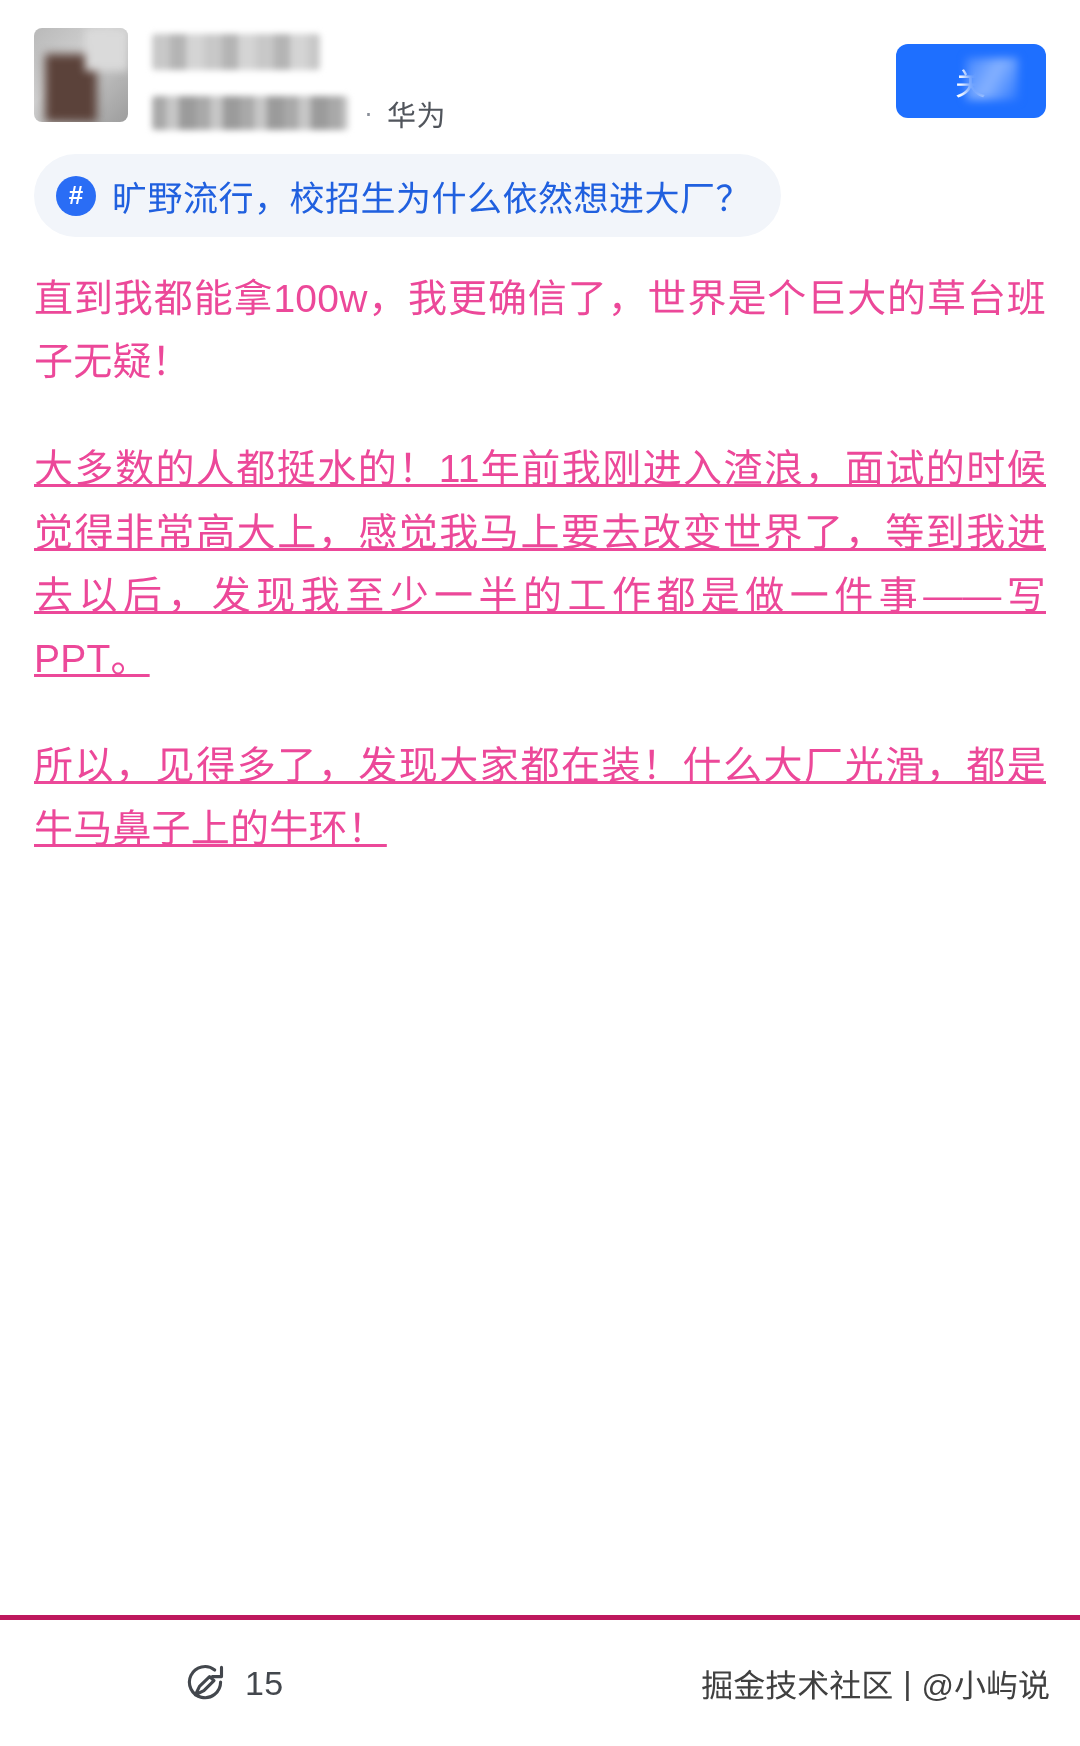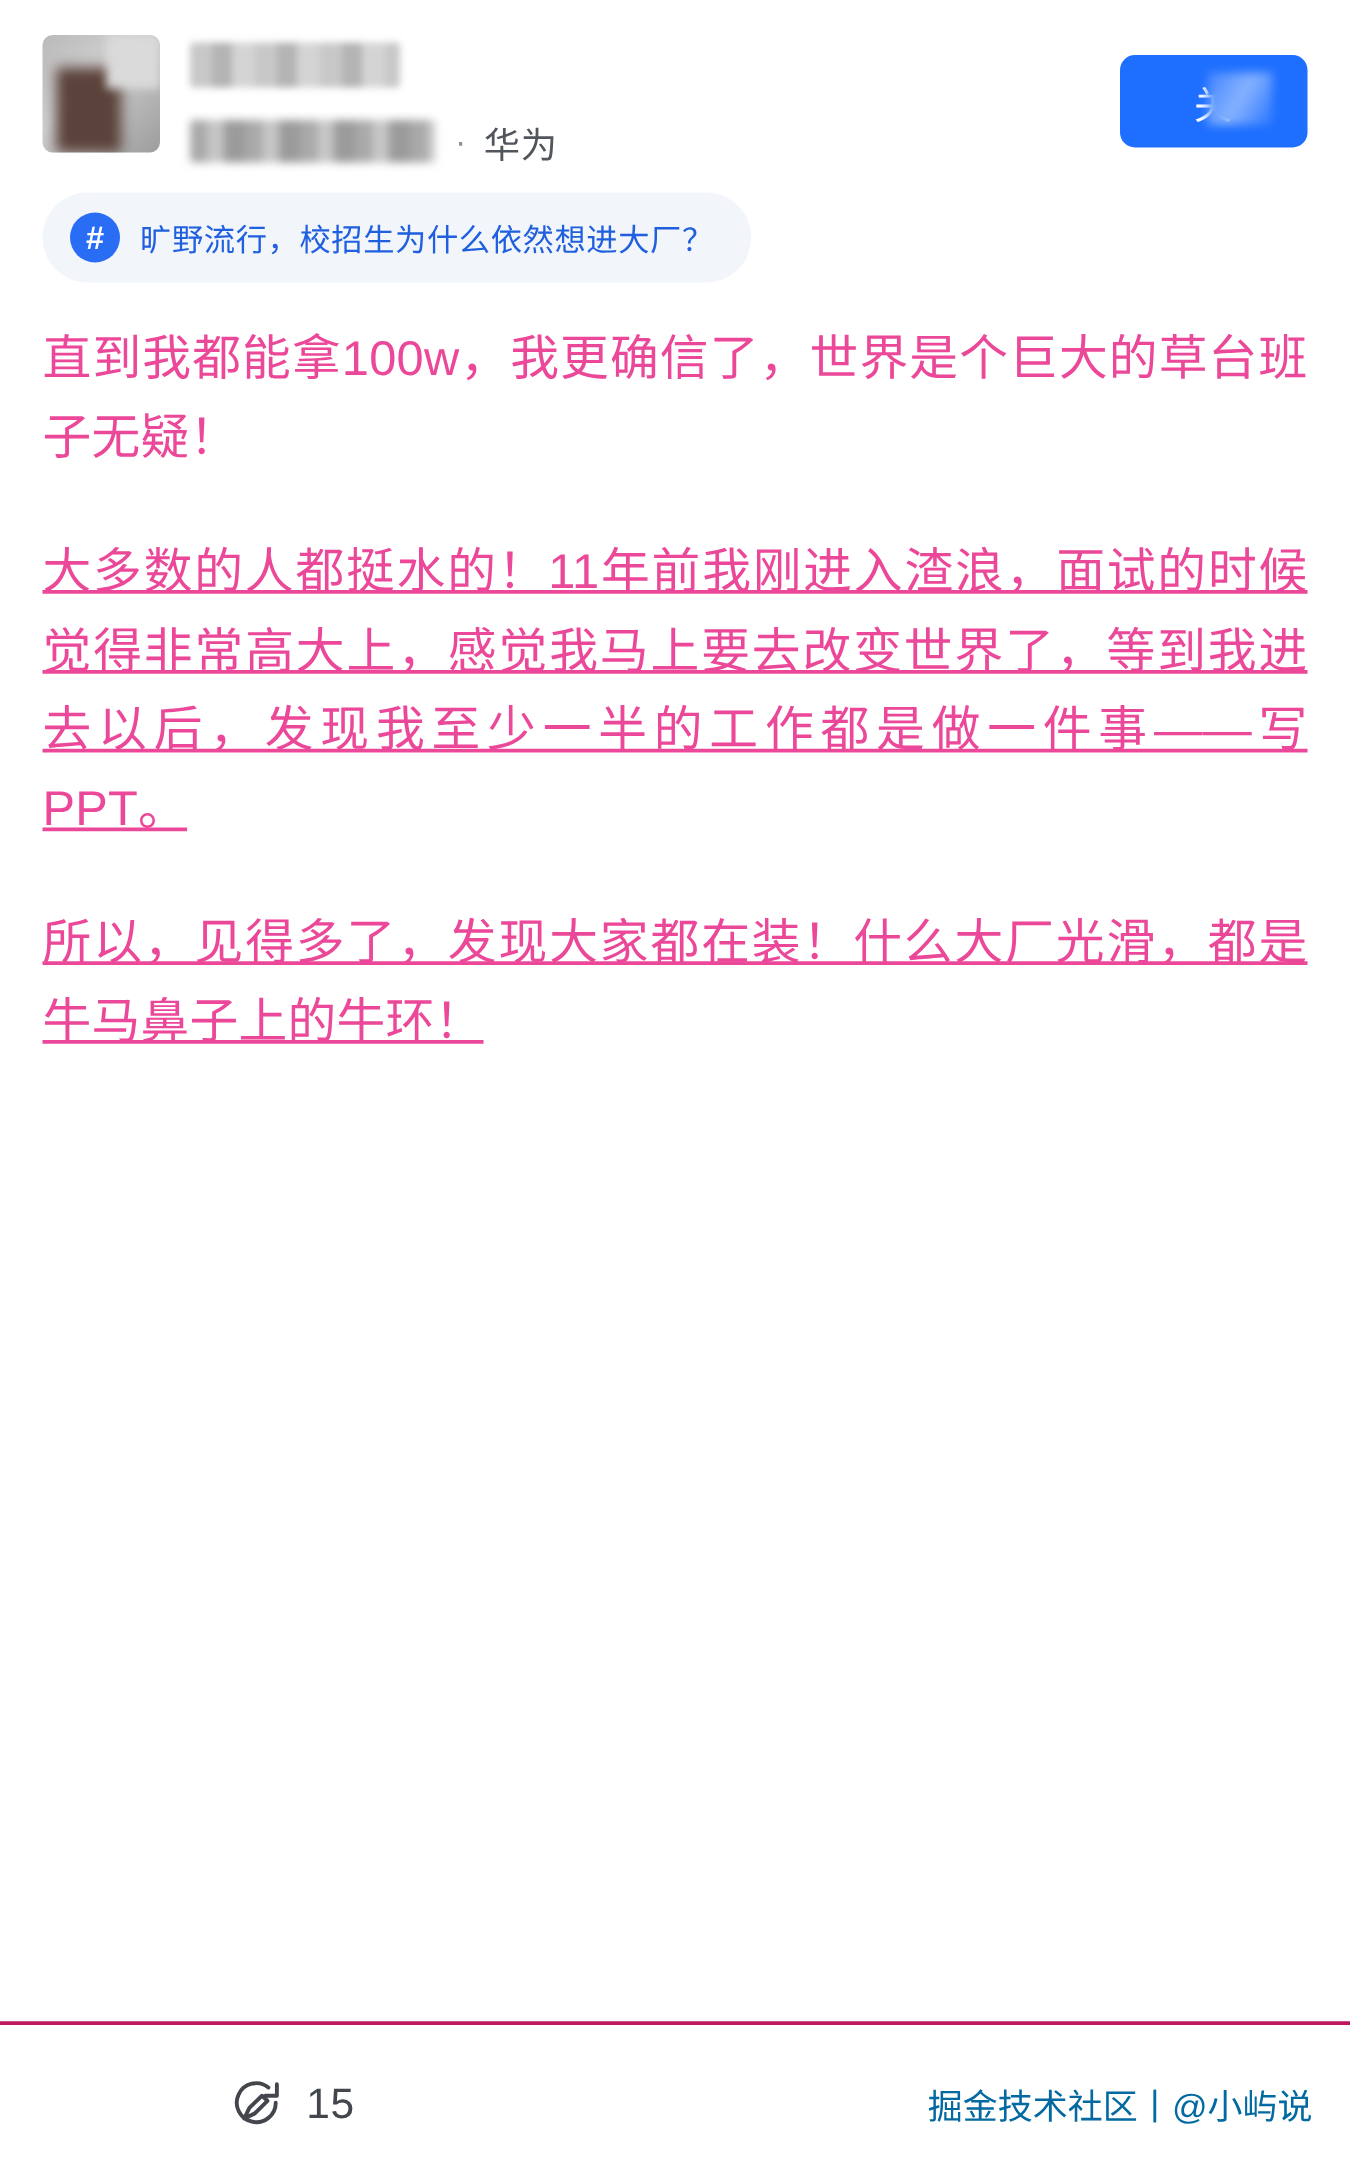--- a/index.html
+++ b/index.html
@@ -146,21 +146,21 @@
     font-size: 26px;
     display: flex;
     align-items: center;
     justify-content: center;
     margin-right: 16px;
     flex: none;
     font-weight: bold;
   }
   .topic-text {
     color: #2060df;
-    font-size: 25px;
+    font-size: 35px;
     letter-spacing: .5px;
     white-space: nowrap;
   }
 
   
   .content {
     padding: 12px 34px 0 34px;
   }
   .para {
     font-size: 39px;
@@ -180,21 +180,21 @@
     letter-spacing: 1px;
   }
 
   
   .footer {
     position: absolute;
     left: 0;
     right: 0;
     bottom: 0;
     height: 126px;
-    border-top: 3px solid #be185d;
+    border-top: 5px solid #be185d;
     display: flex;
     align-items: center;
   }
   .action {
     display: flex;
     align-items: center;
     justify-content: center;
     flex: 1 1 0;
     cursor: pointer;
   }
@@ -208,22 +208,22 @@
     width: 44px;
     height: 44px;
     display: block;
   }
   .watermark {
     flex: 1.25 1 0;
     display: flex;
     align-items: center;
     justify-content: flex-end;
     padding-right: 30px;
-    font-size: 28px;
-    color: #0369a1;
+    font-size: 32px;
+    color: #404040;
     white-space: nowrap;
   }
   .watermark .wm-sep { margin: 0 10px; }
 </style>
 </head>
 <body>
 
 <div class="header">
   <div class="avatar"></div>
 

